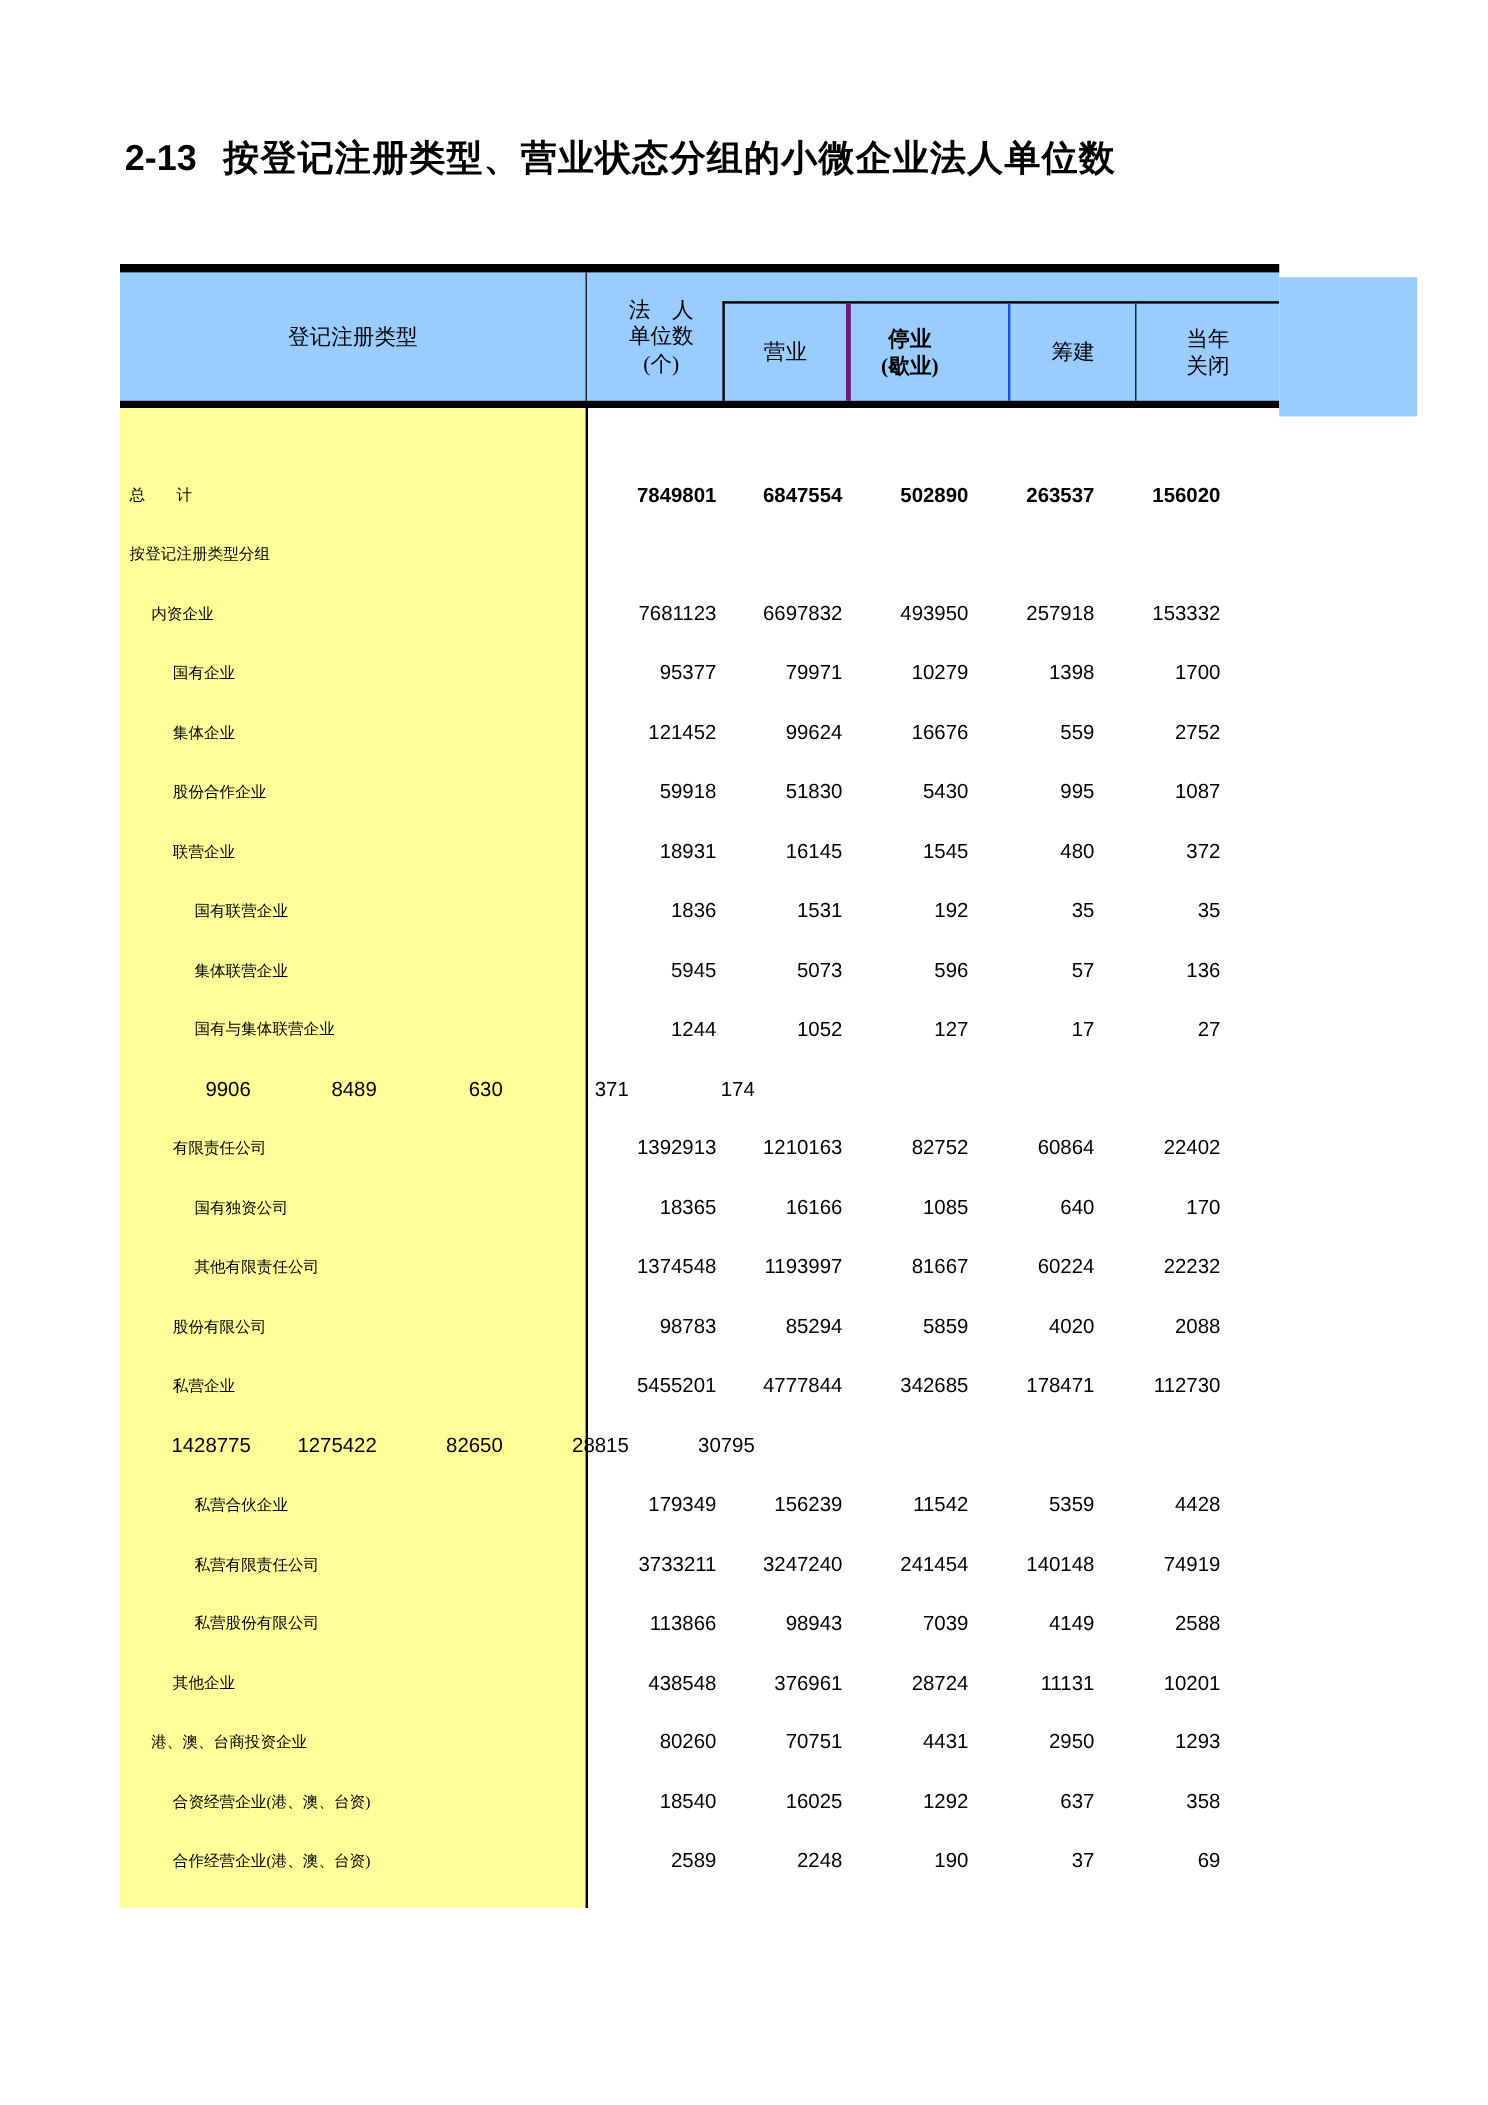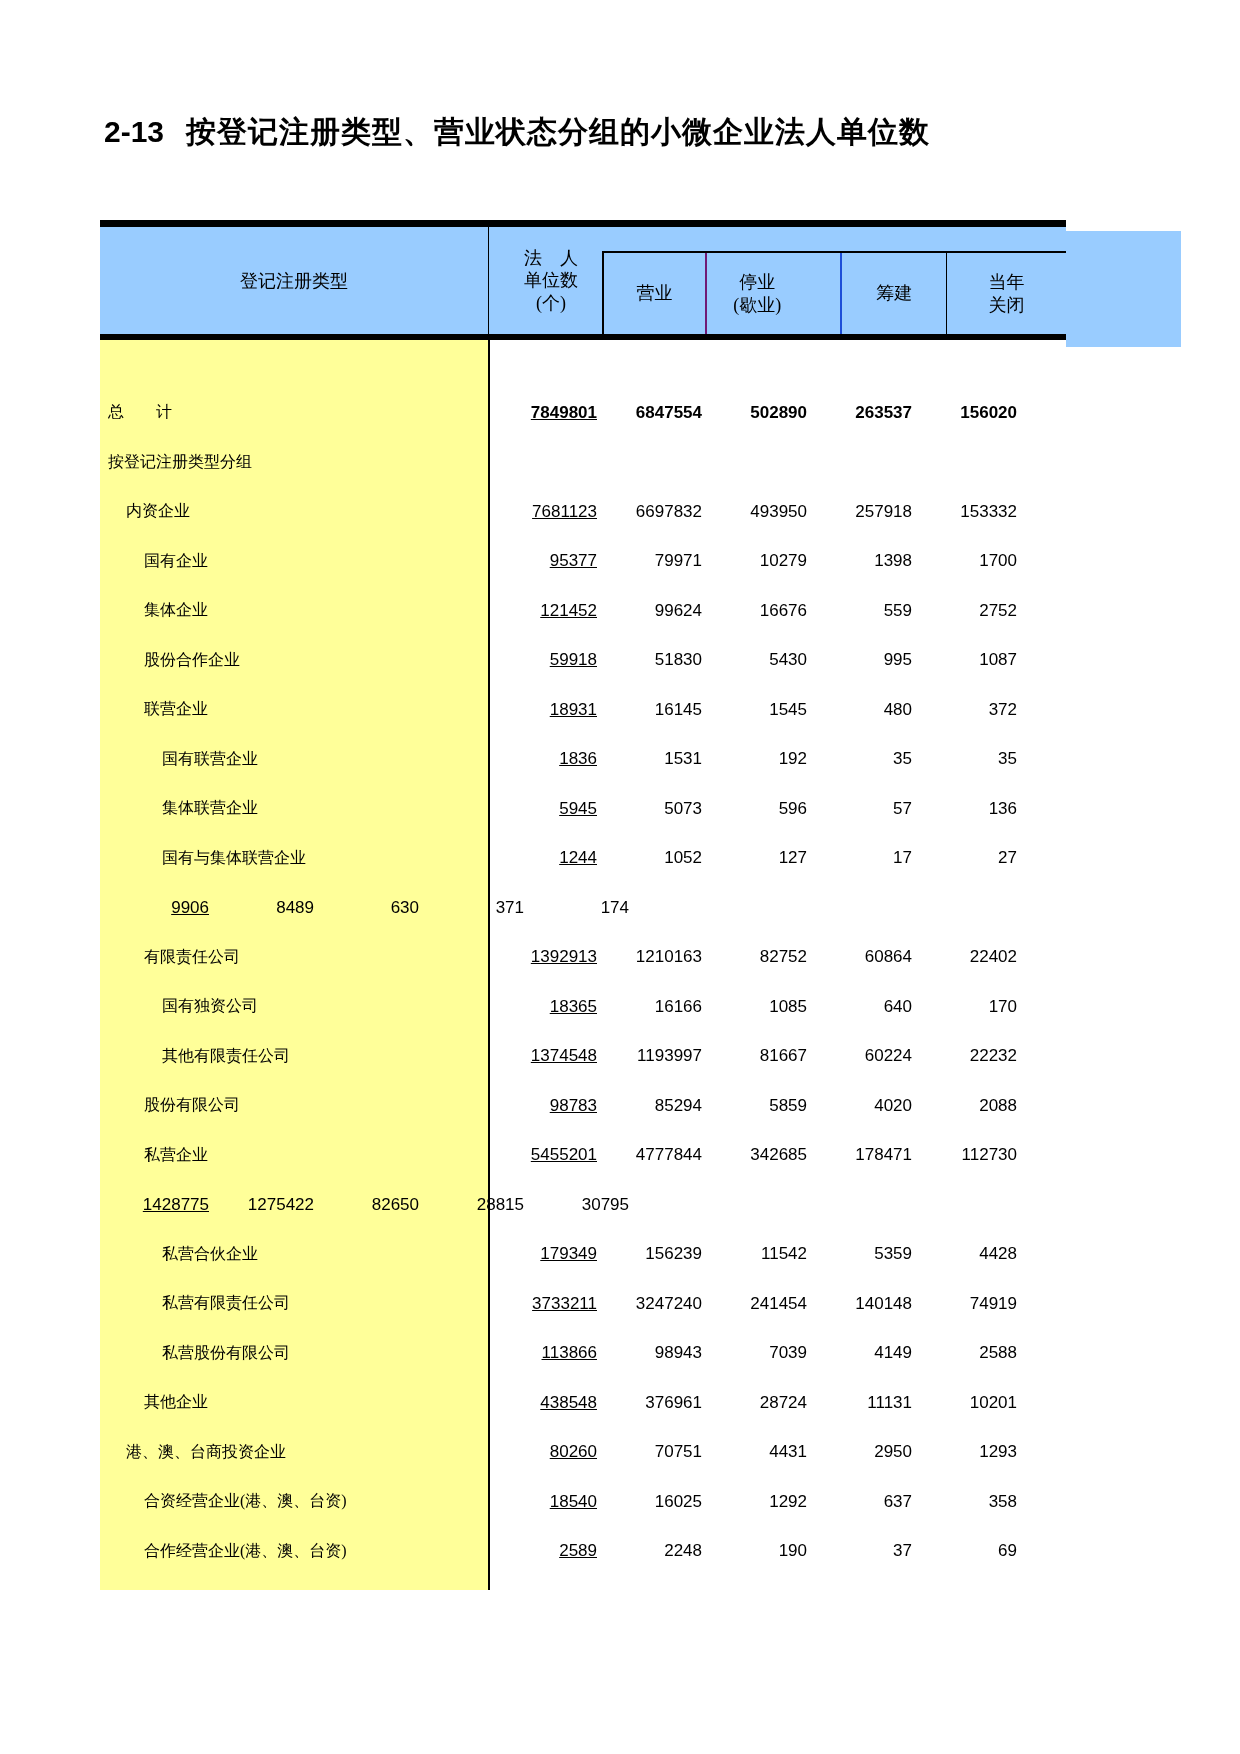--- a/index.html
+++ b/index.html
@@ -37,48 +37,48 @@
   .sub-boxes{
     position:absolute;left:502px;right:0;top:24px;bottom:0;
     display:flex;border-top:2px solid #000;border-left:2px solid #000;
     box-sizing:border-box;
   }
   .sub-box{
     display:flex;align-items:center;justify-content:center;text-align:center;
     font-size:18px;line-height:1.25;white-space:pre-line;box-sizing:border-box;
   }
   .sub-box.b1{width:109px;}
-  .sub-box.b2{width:110px;border-left:2px solid #701a75;}
+  .sub-box.b2{width:110px;border-left:4px solid #701a75;font-weight:bold;}
   .sub-box.b3{width:114px;border-left:2px solid #1d4ed8;margin-left:33px;}
   .sub-box.b4{width:129px;border-left:1px solid #000;}
 
   
   .header-ext{
     position:absolute;left:966px;top:4px;width:115px;height:116px;
     background:var(--hdrbg,#99CCFF);
   }
 
   
   .tbody{position:relative;width:966px;height:1250px;}
   .label-bg{position:absolute;left:0;top:0;width:388px;height:1250px;background:var(--lblbg,#FFFF99);}
   .v-divider{position:absolute;left:388px;top:0;width:2px;height:1250px;background:#000;}
   .rows{position:absolute;inset:0;padding-top:48px;}
   .row{height:49.5px;display:flex;align-items:center;}
   .row-label{
-    width:388px;box-sizing:border-box;font-size:16px;white-space:nowrap;overflow:hidden;
+    width:388px;box-sizing:border-box;font-size:13px;white-space:nowrap;overflow:hidden;
   }
   .lvl0{padding-left:8px;}
   .lvl1{padding-left:26px;}
   .lvl2{padding-left:44px;}
   .lvl3{padding-left:62px;}
   .cell{
     font-family:"Liberation Sans", sans-serif;font-size:17px;
     text-align:right;box-sizing:border-box;white-space:nowrap;
   }
-  .cell.c1{width:109px;text-decoration:underline;}
+  .cell.c1{width:109px;}
   .cell.c2,.cell.c3,.cell.c4,.cell.c5{width:105px;}
   .row.bold .cell{font-weight:bold;}
 </style>
 </head>
 <body style="--hdrbg: #99CCFF; --lblbg: #FFFF99;">
 
 <div class="page">
 
   <div class="title">
     <span class="num">2-13</span><span>按登记注册类型、营业状态分组的小微企业法人单位数</span>

